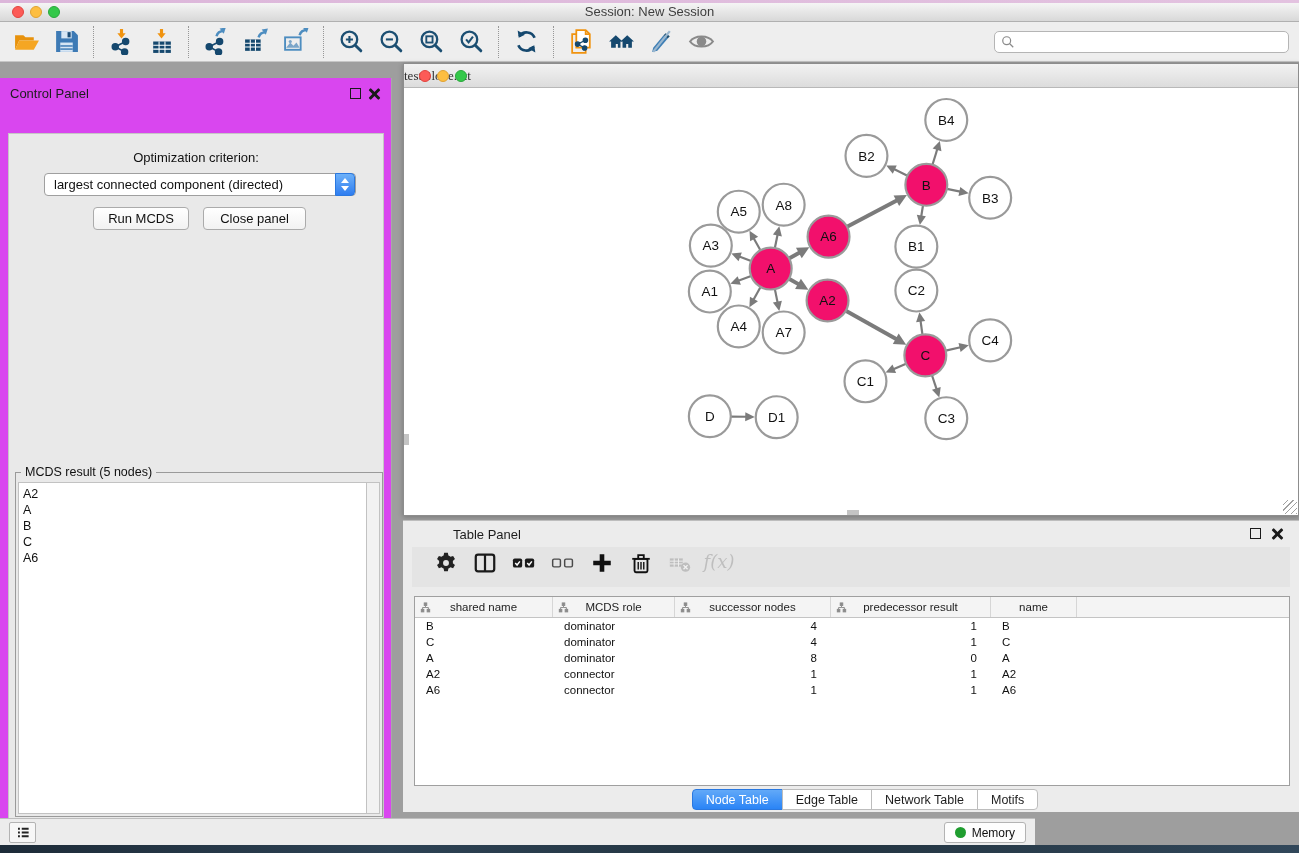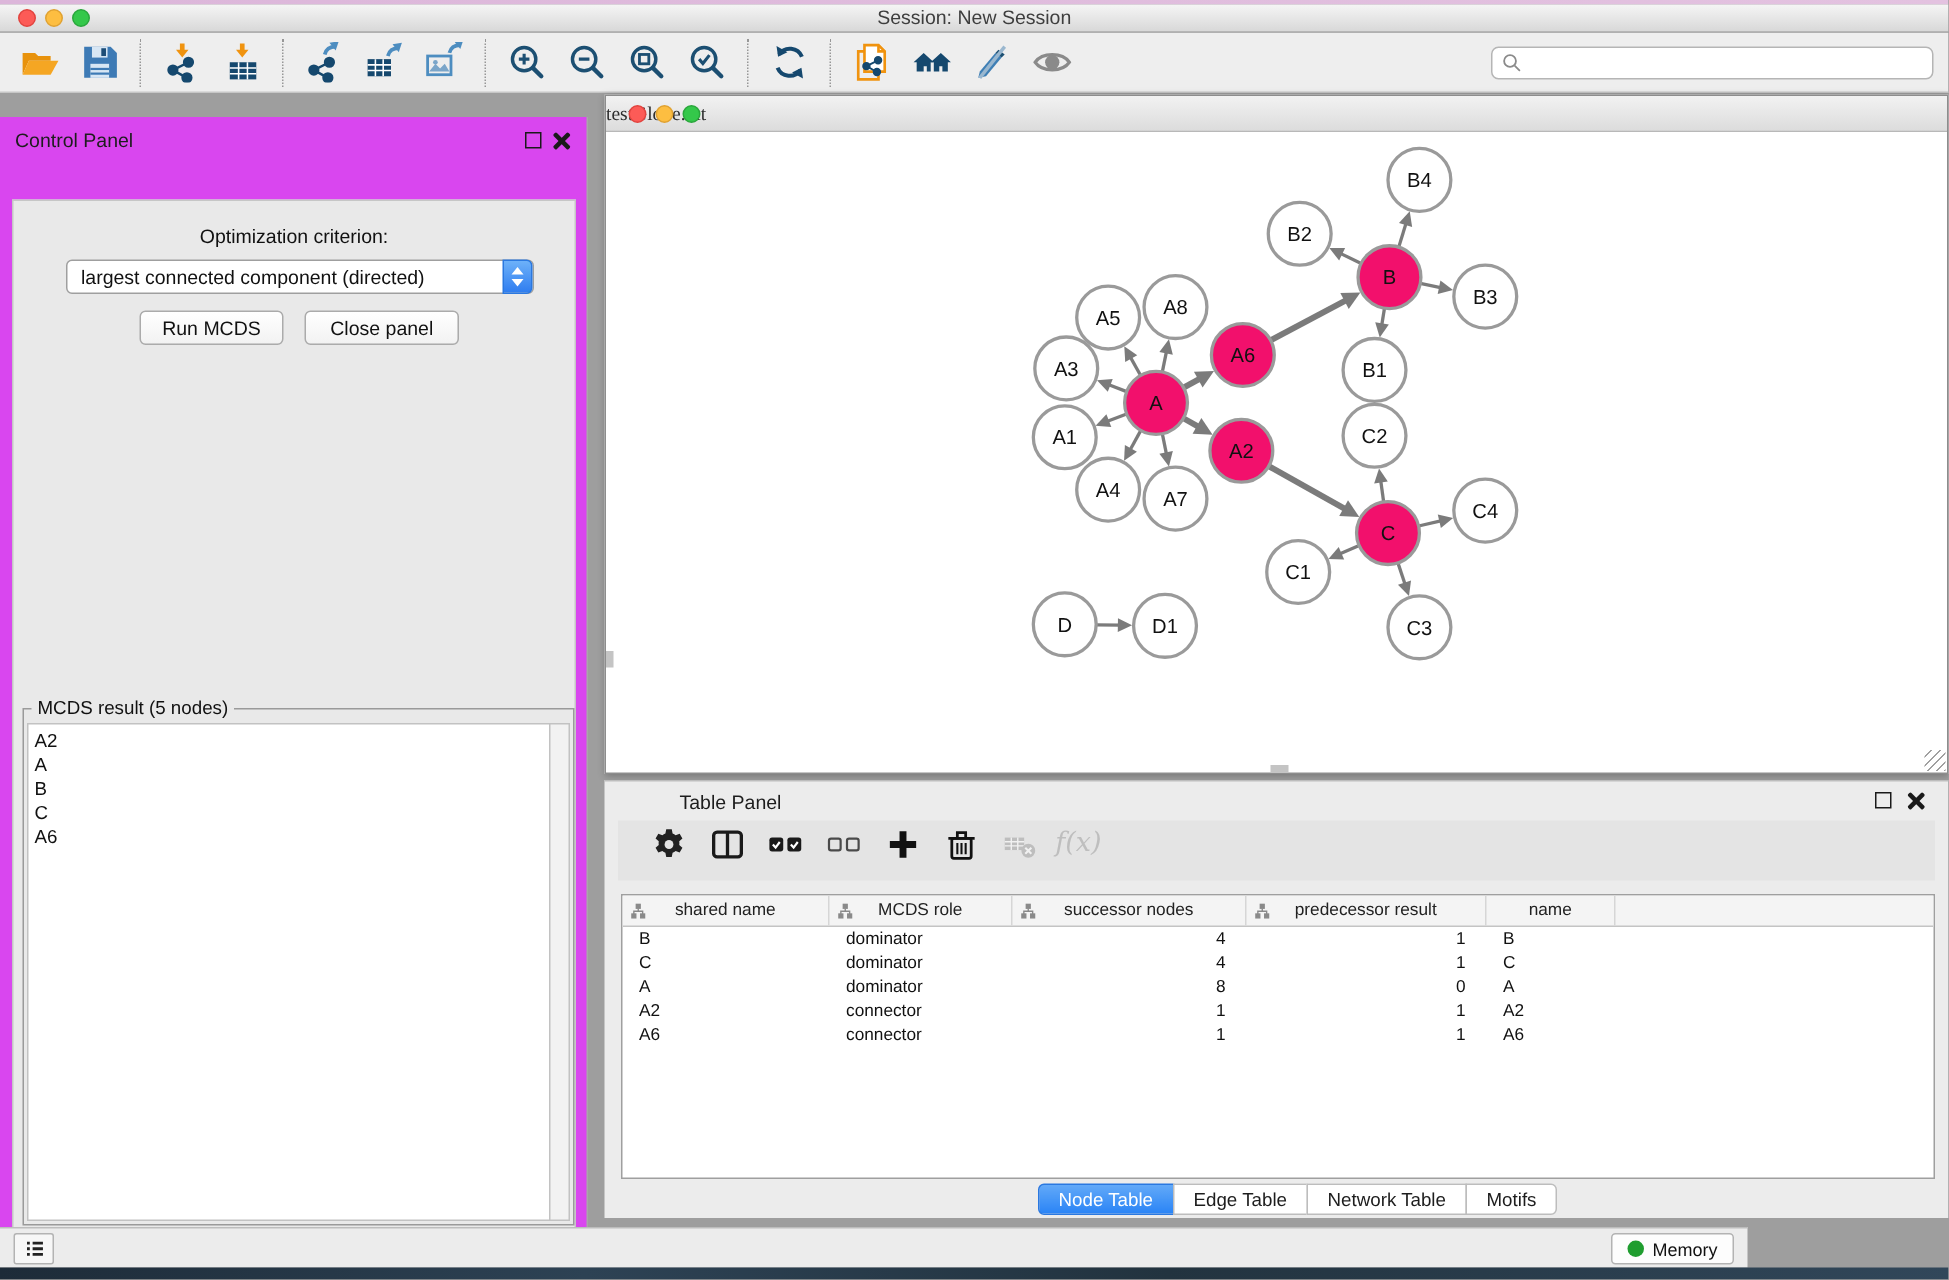--- a/index.html
+++ b/index.html
@@ -110,21 +110,21 @@
   .th .mini-icon { position:absolute; left:5px; top:5px; width:11px; height:11px; }
   .tr { display:flex; height:16px; }
   .td { font-size:11.5px; color:#111; line-height:16px; white-space:nowrap; overflow:hidden; }
   .td.left { text-align:left; padding-left:11px; }
   .td.right { text-align:right; padding-right:14px; }
 
   #table-tabs { position:absolute; left:0; top:268px; width:100%; display:flex; justify-content:center;padding-left:28px; }
   #table-tabs .seg-tab { font-size:12.5px; padding:2px 13px; height:21px; line-height:16px; }
 
   
-  #status-bar { position:absolute; left:0; top:818px; width:1165px; height:27px;
+  #status-bar { position:absolute; left:0; top:818px; width:1035px; height:27px;
     background:#ececec; border-top:1px solid #bdbdbd; }
   #status-list-button { position:absolute; left:9px; top:3px; width:27px; height:21px;
     background:#f7f7f7; border:1px solid #b3b3b3; border-radius:2px;
     display:flex; align-items:center; justify-content:center; }
   #status-list-button svg { width:16px; height:15px; }
   #memory-button { position:absolute; right:9px; top:3px; height:21px; padding:0 10px;
     background:#fdfdfd; border:1px solid #b3b3b3; border-radius:3px;
     display:flex; align-items:center; font-size:12px; color:#111; }
   #memory-dot { width:11px; height:11px; border-radius:50%; background:#1f9d2f; margin-right:6px; }
 

